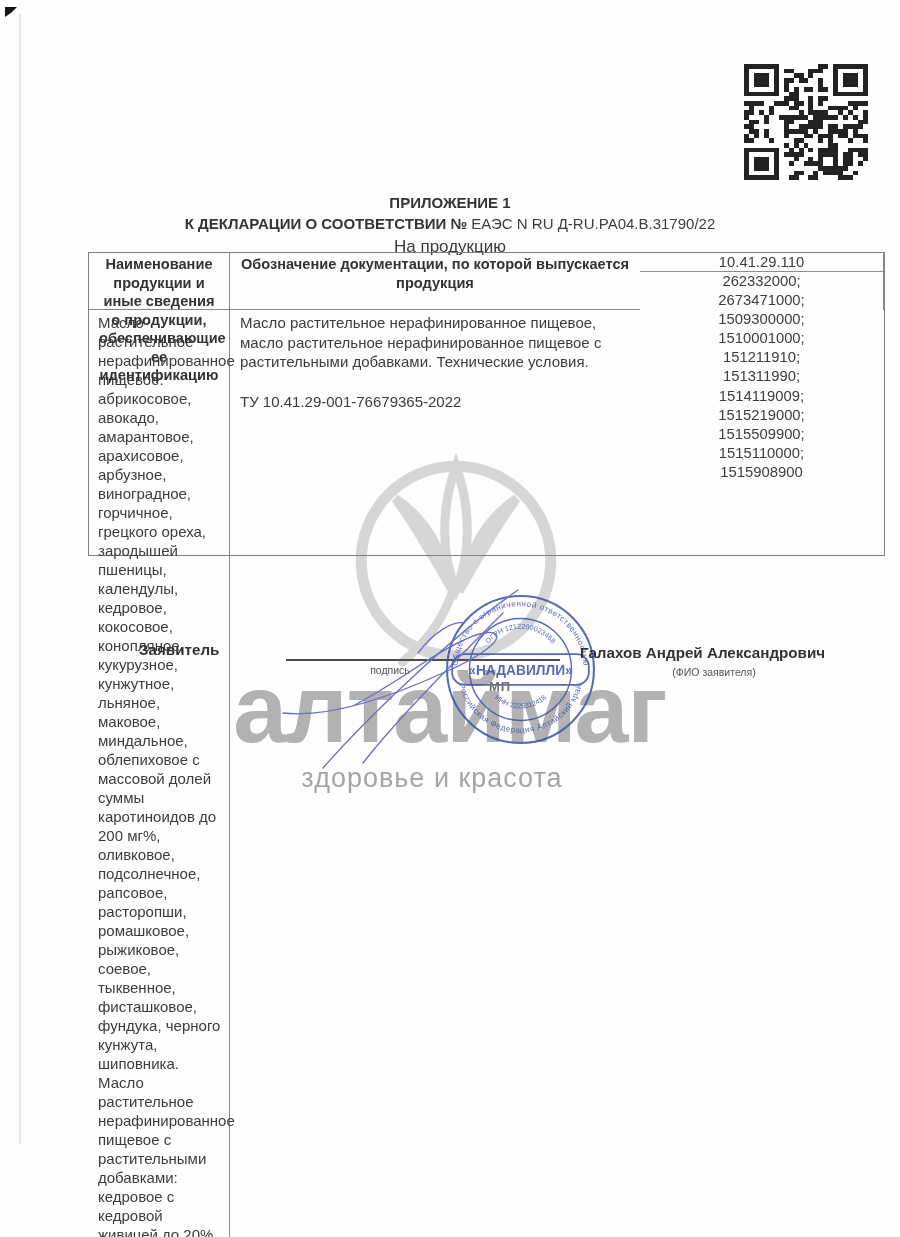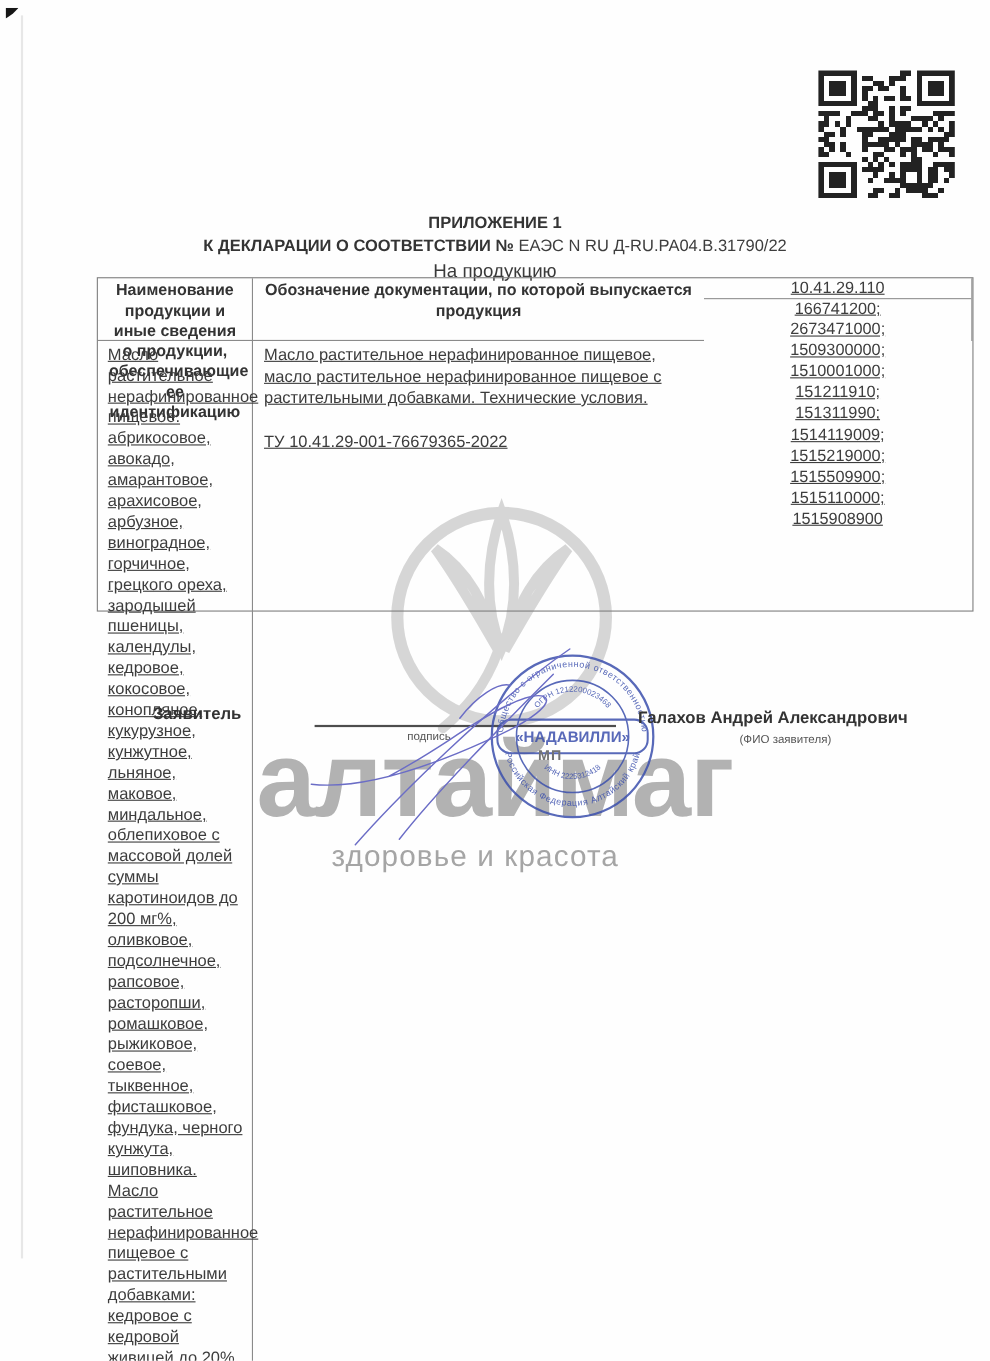--- a/index.html
+++ b/index.html
@@ -33,21 +33,21 @@
   .t2 .lbl { font-weight:bold; color:#343434; }
   .t3 { top:237px; font-size:17px; }
 
   
   .doc-table { left:88px; top:252px; width:797px; height:304px;
                border:1.6px solid #7e7e7e; display:grid;
                grid-template-columns:141px 410px 1fr;
                grid-template-rows:57px 1fr; }
   .cell { border-right:1.2px solid #8a8a8a; border-bottom:1.2px solid #8a8a8a; }
   .cell.last-col { border-right:none; }
-  .cell.body-row { border-bottom:none;text-decoration:underline; }
+  .cell.body-row { border-bottom:none; }
   .head { font-weight:bold; font-size:14.6px; line-height:18.5px; color:#333; }
   .head.c1 { padding:5px 4px 0 8px; text-align:left; }
   .head.c2, .head.c3 { padding:2px 10px 0 10px; text-align:center; }
   .codes-cell { font-size:14.8px; text-align:center; color:#3d3d3d; }
   .okpd { height:19px; line-height:18px; border-bottom:1.2px solid #8f8f8f; }
   .code-line { line-height:19.1px; }
   .desc-cell { font-size:15px; line-height:19px; padding:3px 6px 0 9px; color:#3c3c3c; }
   .doc-cell  { font-size:15px; line-height:19.5px; padding:3px 8px 0 10px; color:#3c3c3c; }
   .doc-tu { margin-top:20px; }
 
@@ -308,21 +308,21 @@
 </div>
 <div class="abs t-line t3">На продукцию</div>
 
 <div class="abs doc-table">
   <div class="cell head c2">Наименование продукции и иные сведения о продукции, обеспечивающие ее идентификацию</div>
   <div class="cell head c3 last-col">Обозначение документации, по которой выпускается продукция</div>
 
   <div class="cell body-row codes-cell">
     <div class="okpd">10.41.29.110</div>
     <div id="tnved-list">
-        <div class="code-line">166741200;</div>
+        <div class="code-line">262332000;</div>
         <div class="code-line">2673471000;</div>
         <div class="code-line">1509300000;</div>
         <div class="code-line">1510001000;</div>
         <div class="code-line">151211910;</div>
         <div class="code-line">151311990;</div>
         <div class="code-line">1514119009;</div>
         <div class="code-line">1515219000;</div>
         <div class="code-line">1515509900;</div>
         <div class="code-line">1515110000;</div>
         <div class="code-line">1515908900</div>

